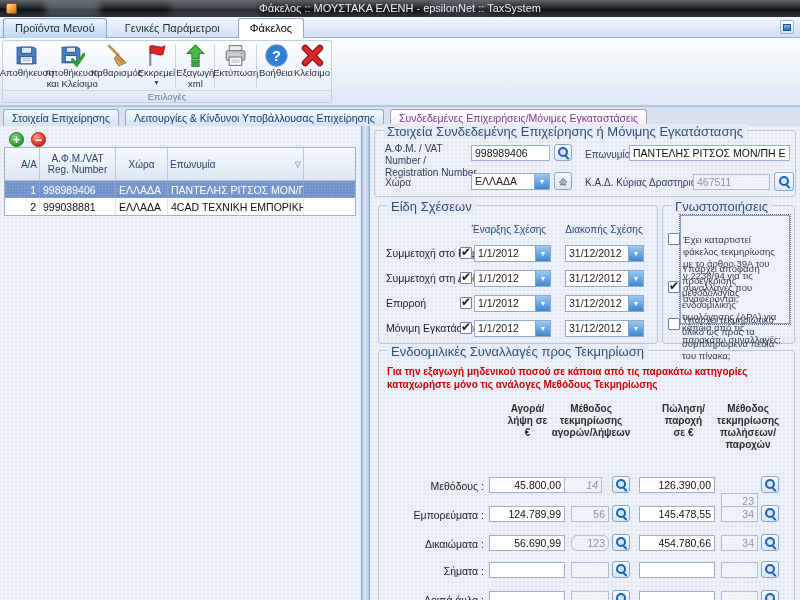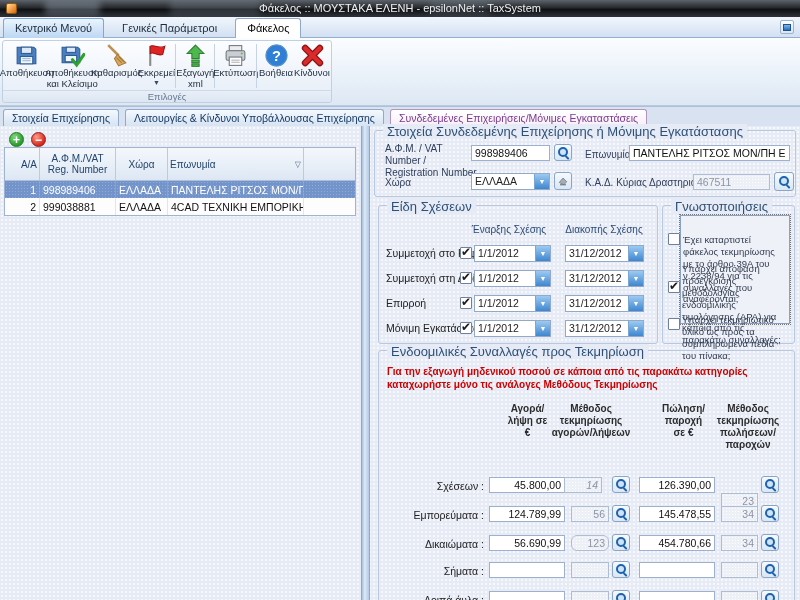--- a/index.html
+++ b/index.html
@@ -116,21 +116,21 @@
 
   <div class="titlebar">
     <span class="appicon"></span>
     <span class="ghost" style="left:45px;width:55px"></span>
     <span class="ghost" style="left:170px;width:90px;opacity:.6"></span>
     <span class="ghost" style="left:430px;width:60px;opacity:.45"></span>
     <span>Φάκελος :: ΜΟΥΣΤΑΚΑ ΕΛΕΝΗ - epsilonNet :: TaxSystem</span>
   </div>
 
   <div class="tabstrip">
-    <span class="mtab hl">Κεντρικό Μενού</span>
+    <span class="mtab hl">Προϊόντα Μενού</span>
     <span class="mtab">Γενικές Παράμετροι</span>
     <span class="mtab active">Φάκελος</span>
     <span class="cornerbtn">
         <span class="cornerglyph"></span>
       </span>
   </div>
 
   <div class="ribbon">
     <div class="rgroup">
       <div class="rbuttons">
@@ -199,21 +199,21 @@
               <circle cx="12" cy="12" r="10" fill="none" stroke="#7db6ea" stroke-width="1" opacity=".6"></circle>
               <text x="12" y="17" font-size="14" font-weight="bold" fill="#fff" text-anchor="middle">?</text>
             </svg>
           <span class="pre">Βοήθεια</span>
         </div>
         <div class="rbtn">
           <svg viewBox="0 0 24 24">
               <path d="M5 5 L19 19 M19 5 L5 19" stroke="#8f1212" stroke-width="6.5" stroke-linecap="round"></path>
               <path d="M5 5 L19 19 M19 5 L5 19" stroke="#d92b2b" stroke-width="4" stroke-linecap="round"></path>
             </svg>
-          <span class="pre">Κίνδυνοι</span>
+          <span class="pre">Κλείσιμο</span>
         </div>
       </div>
       <div class="rgroup-label">Επιλογές</div>
     </div>
   </div>
 
   <div class="subtabs">
     <span class="stab">Στοιχεία Επιχείρησης</span>
     <span class="stab">Λειτουργίες &amp; Κίνδυνοι Υποβάλλουσας Επιχείρησης</span>
     <span class="stab active">Συνδεδεμένες Επιχειρήσεις/Μόνιμες Εγκαταστάσεις</span>
@@ -361,21 +361,21 @@
 τεκμηρίωσης
 αγορών/λήψεων</span>
         <span class="txhead pre" style="left:262px;top:52px;width:85px">Πώληση/
 παροχή
 σε €</span>
         <span class="txhead pre" style="left:326px;top:52px;width:86px">Μέθοδος
 τεκμηρίωσης
 πωλήσεων/παροχών</span>
 
         <div class="txrow" style="top:126px">
-          <span class="txlabel">Σχέσεων :</span>
+          <span class="txlabel">Μεθόδους :</span>
           <input class="fld num" style="left: 110px; top: 0px; width: 76px;" value="45.800,00">
           <input class="fld num" style="left: 185px; top: 0px; width: 38px; font-style: italic;" disabled="" value="14">
           <span class="magbtn" style="left:233px;top:-1px">
               <span class="mag-icon"></span>
             </span>
           <input class="fld num" style="left: 260px; top: 0px; width: 76px;" value="126.390,00">
           <input class="fld num" style="left: 342px; top: 0px; width: 37px; margin-top: 16px;" disabled="" value="23">
           <span class="magbtn" style="left:382px;top:-1px">
               <span class="mag-icon"></span>
             </span>

